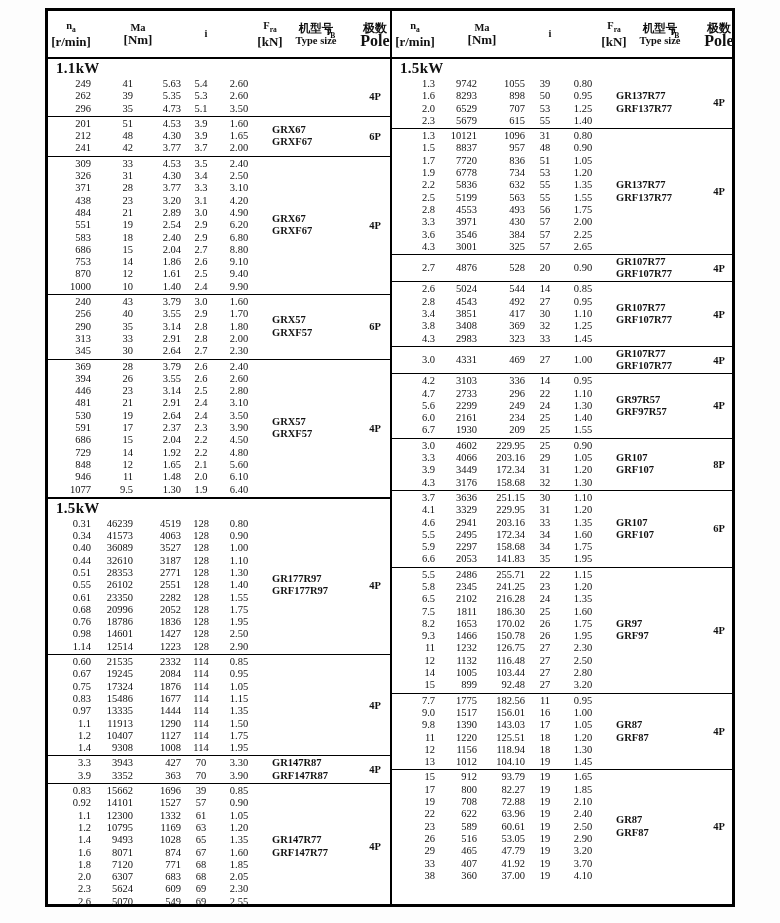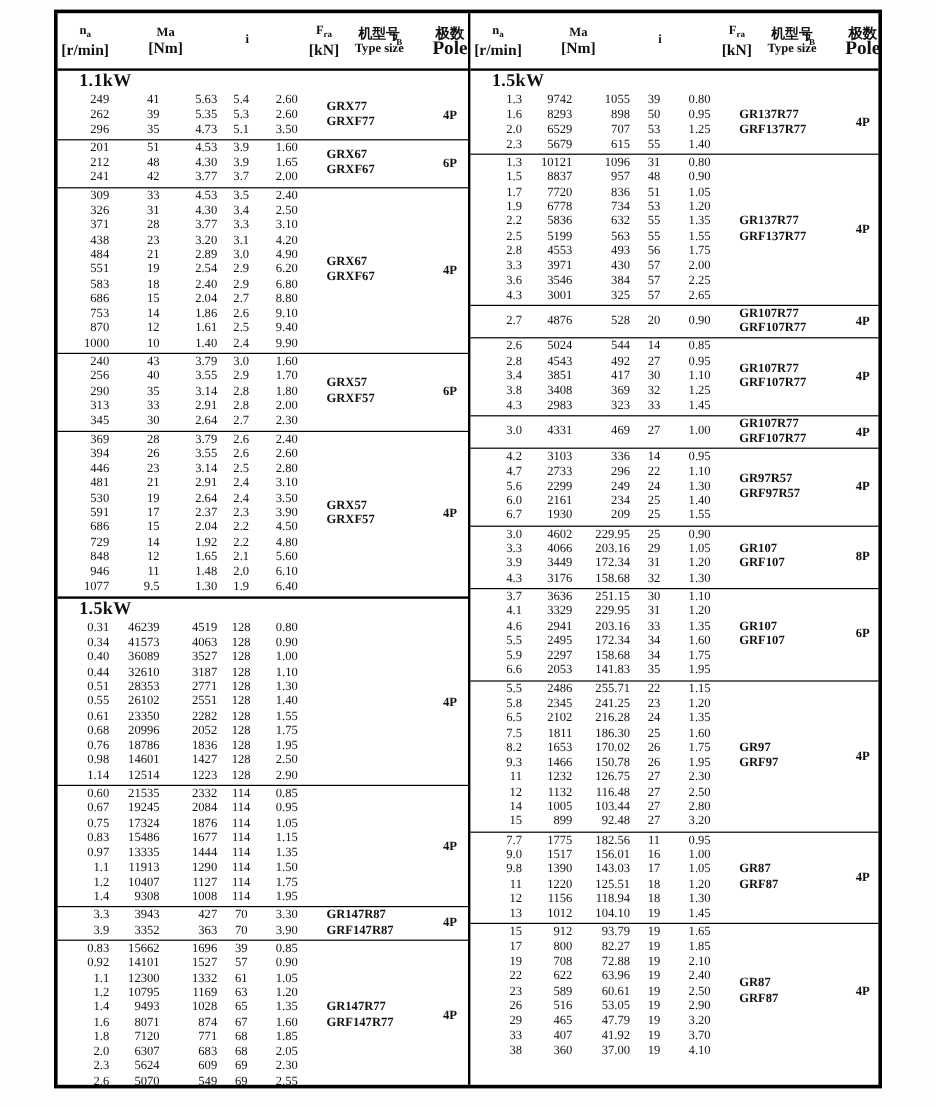--- a/index.html
+++ b/index.html
@@ -33,21 +33,21 @@
   sub{font-size:7.5px;}
   .htype{position:absolute;left:222px;top:0;width:92px;height:100%;display:flex;flex-direction:column;align-items:center;justify-content:center;font-weight:bold;}
   .htype .cn{font-size:11.5px;font-family:"DejaVu Sans","Liberation Sans",sans-serif;line-height:13px;}
   .htype .en{font-size:10.5px;line-height:12px;}
   .hpole{position:absolute;left:312px;top:0;width:30px;height:100%;display:flex;flex-direction:column;align-items:center;justify-content:center;font-weight:bold;}
   .hpole .cn{font-size:12px;font-family:"DejaVu Sans","Liberation Sans",sans-serif;line-height:13px;}
   .hpole .en{font-size:16px;line-height:12px;}
   
   .sec-title{
     font-weight:bold;font-size:15px;line-height:18px;height:18px;
-    padding-left:18px;letter-spacing:.3px;
+    padding-left:8px;letter-spacing:.3px;
   }
   .sec-title.bordered{border-top:2.5px solid #000;}
   
   .block{position:relative;}
   .block.sep{border-top:1.6px solid #000;}
   .rows{padding:1px 0;}
   .row{display:grid;grid-template-columns:46px 42px 48px 34px 42px;height:12.3px;line-height:12.3px;font-size:10.5px;}
   .c{white-space:nowrap;}
   .c.r{text-align:right;padding-right:3px;}
   .c.m{text-align:center;}
@@ -117,24 +117,20 @@
               <div class="c m">2.60</div>
             </div>
             <div class="row">
               <div class="c r">296</div>
               <div class="c r">35</div>
               <div class="c r">4.73</div>
               <div class="c m">5.1</div>
               <div class="c m">3.50</div>
             </div>
           </div>
-          <div class="tlabel">
-            <div>GRX77</div>
-            <div>GRXF77</div>
-          </div>
           <div class="plabel">4P</div>
         </div>
         <div class="block sep">
           <div class="rows">
             <div class="row">
               <div class="c r">201</div>
               <div class="c r">51</div>
               <div class="c r">4.53</div>
               <div class="c m">3.9</div>
               <div class="c m">1.60</div>
@@ -449,20 +445,24 @@
               <div class="c m">128</div>
               <div class="c m">2.50</div>
             </div>
             <div class="row">
               <div class="c r">1.14</div>
               <div class="c r">12514</div>
               <div class="c r">1223</div>
               <div class="c m">128</div>
               <div class="c m">2.90</div>
             </div>
+          </div>
+          <div class="tlabel">
+            <div>GR177R97</div>
+            <div>GRF177R97</div>
           </div>
           <div class="plabel">4P</div>
         </div>
         <div class="block sep">
           <div class="rows">
             <div class="row">
               <div class="c r">0.60</div>
               <div class="c r">21535</div>
               <div class="c r">2332</div>
               <div class="c m">114</div>

